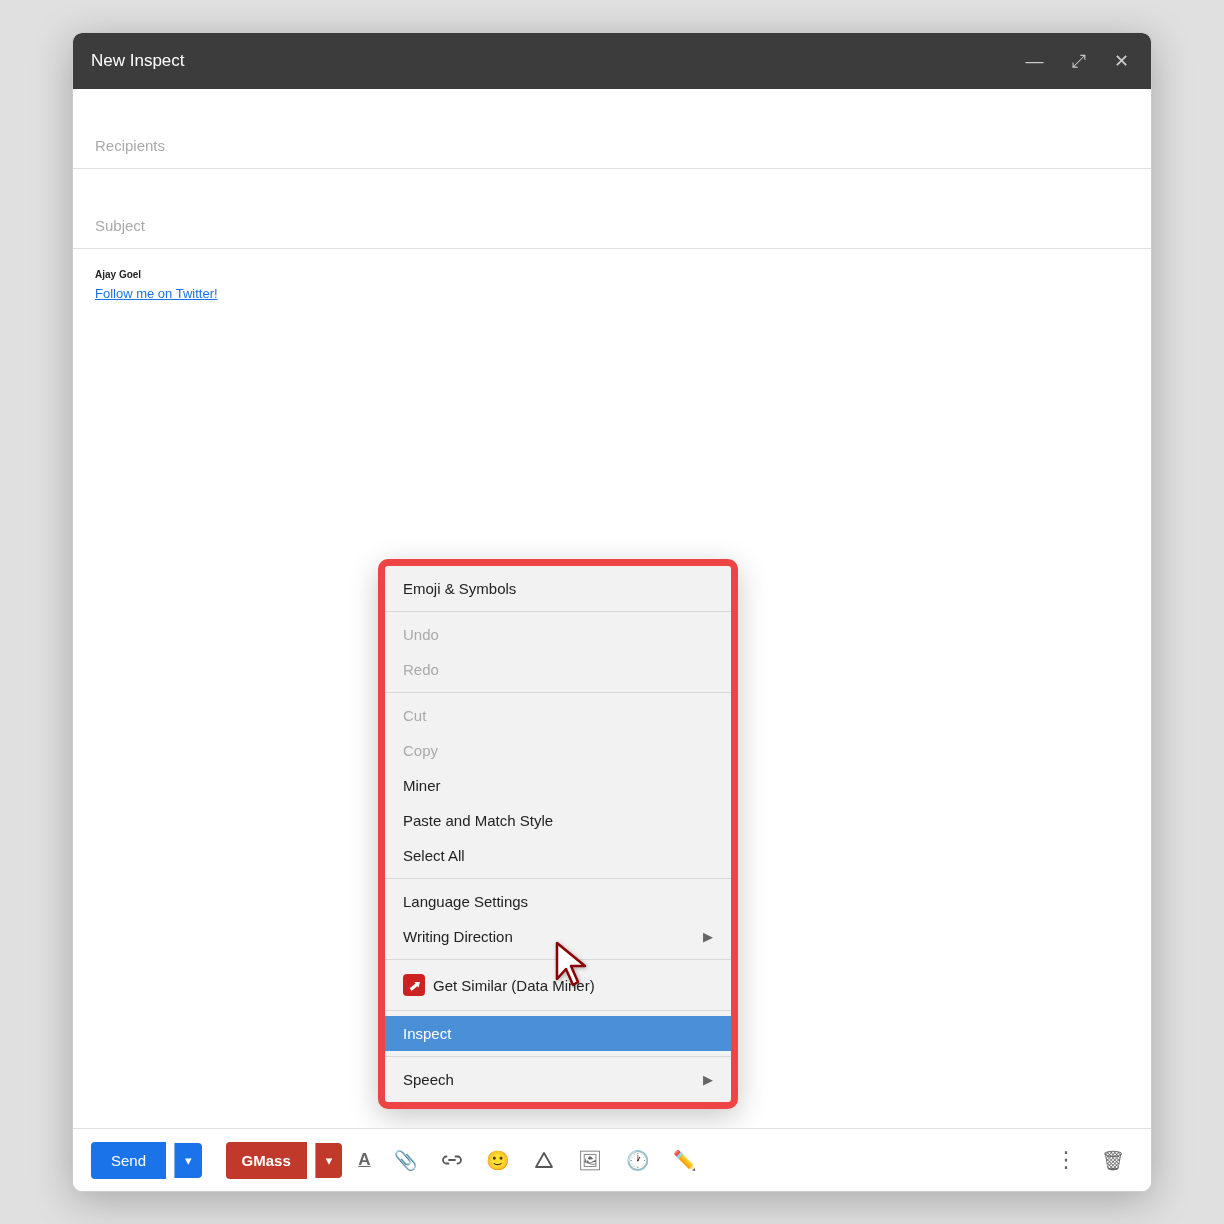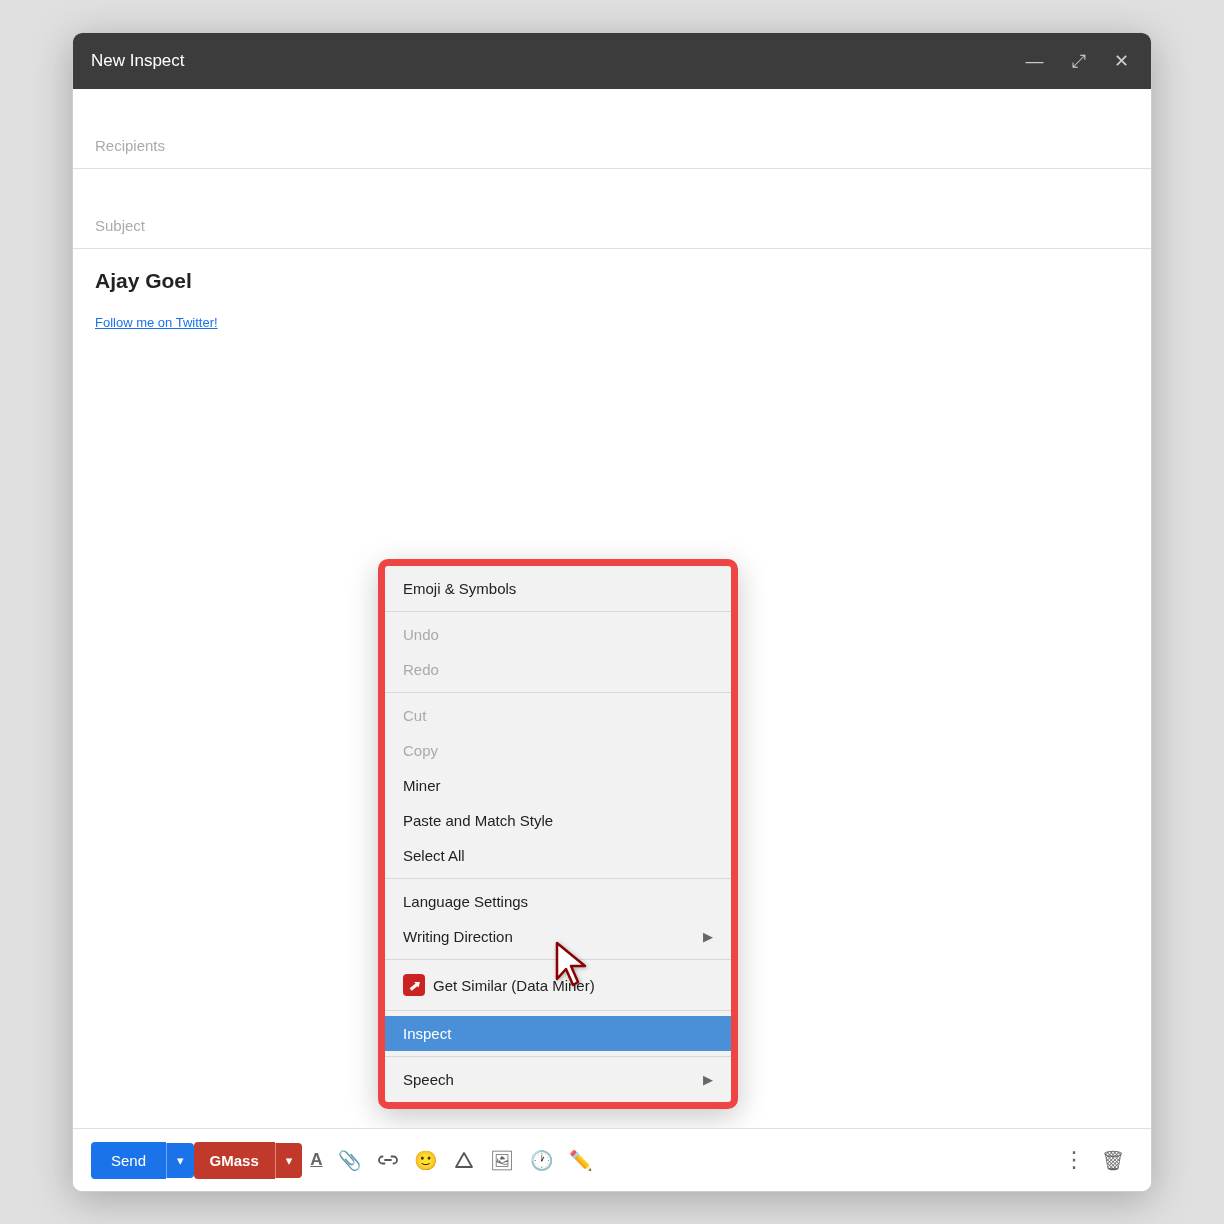--- a/index.html
+++ b/index.html
@@ -64,24 +64,24 @@
       flex-shrink: 0;
       margin-top: 34px;
     }
     .compose-body {
       flex: 1;
       padding: 20px 22px 10px 22px;
       position: relative;
       overflow: hidden;
     }
     .signature-name {
-      font-size: 21px;
+      font-size: 10px;
       font-weight: 700;
       color: #222;
-      margin-bottom: 20px;
+      margin-bottom: 4px;
     }
     .signature-link {
       font-size: 13px;
       color: #1a73e8;
       text-decoration: underline;
       cursor: pointer;
     }
     
     .context-menu {
       position: absolute;
@@ -140,21 +140,21 @@
       font-size: 13px;
       font-weight: 700;
       font-style: italic;
     }
     
     .toolbar {
       display: flex;
       align-items: center;
       padding: 12px 18px;
       border-top: 1px solid #e0e0e0;
-      gap: 0;
+      gap: 8px;
       flex-shrink: 0;
       background: #fff;
     }
     .btn-send {
       background: #1a73e8;
       color: #fff;
       border: none;
       border-radius: 4px 0 0 4px;
       padding: 10px 20px;
       font-size: 15px;
@@ -173,20 +173,21 @@
     }
     .btn-gmass {
       background: #c0392b;
       color: #fff;
       border: none;
       border-radius: 4px 0 0 4px;
       padding: 10px 16px;
       font-size: 15px;
       font-weight: 600;
       cursor: pointer;
+      margin-left: 16px;
     }
     .btn-gmass-arrow {
       background: #c0392b;
       color: #fff;
       border: none;
       border-left: 1px solid rgba(255,255,255,0.4);
       border-radius: 0 4px 4px 0;
       padding: 10px 10px;
       font-size: 13px;
       cursor: pointer;

